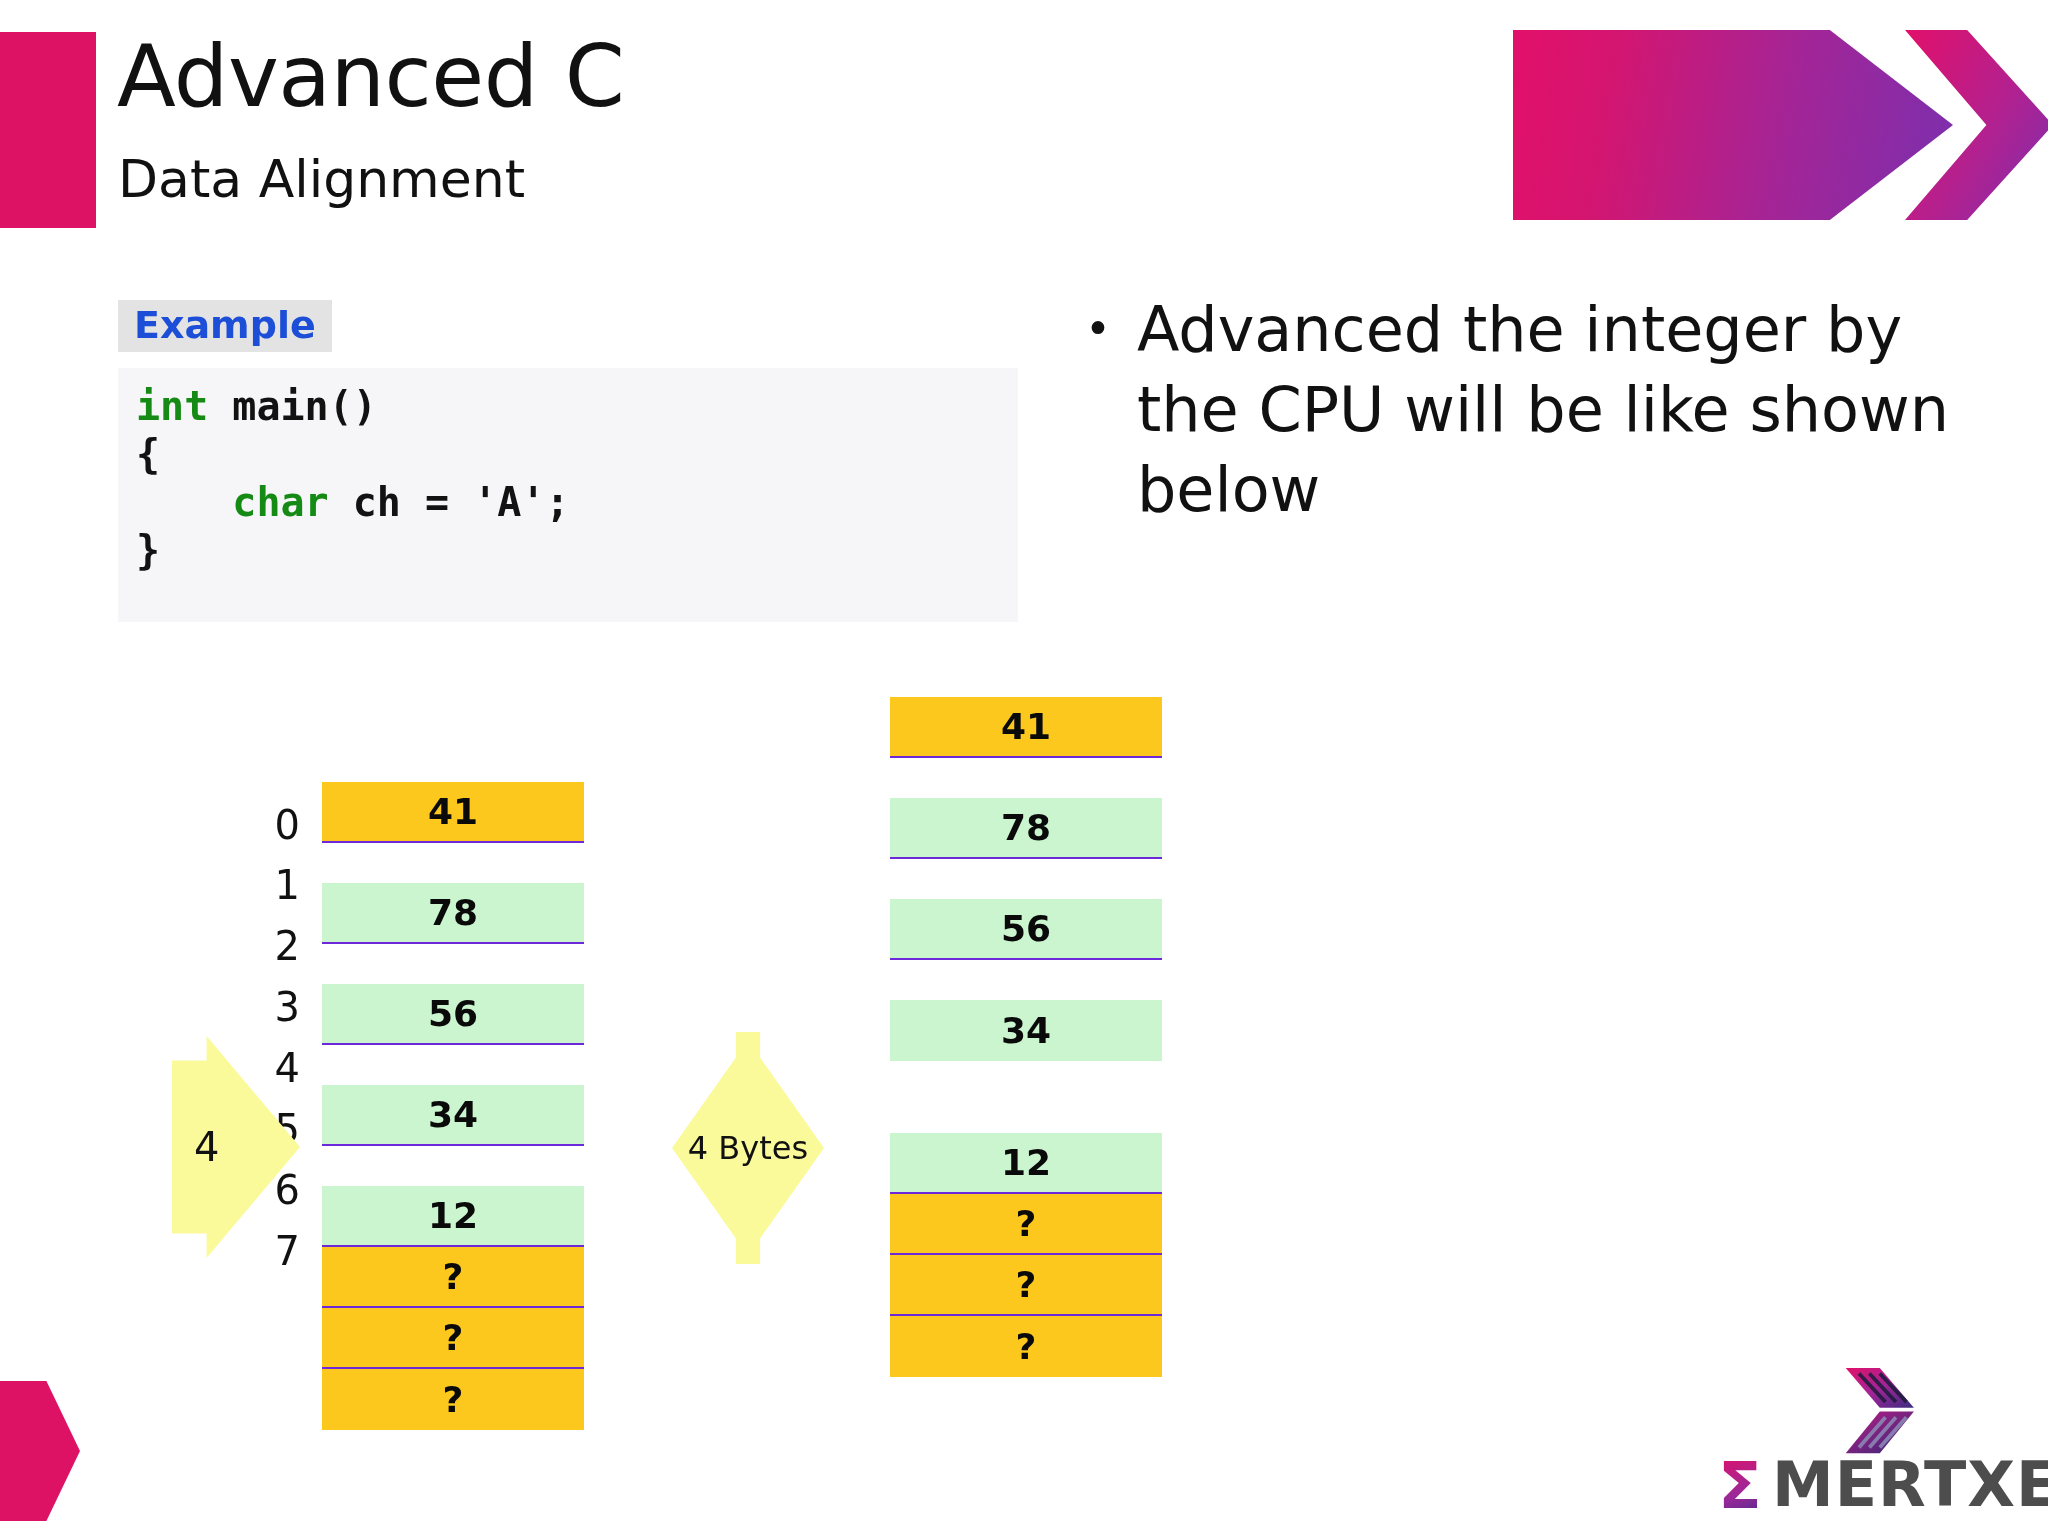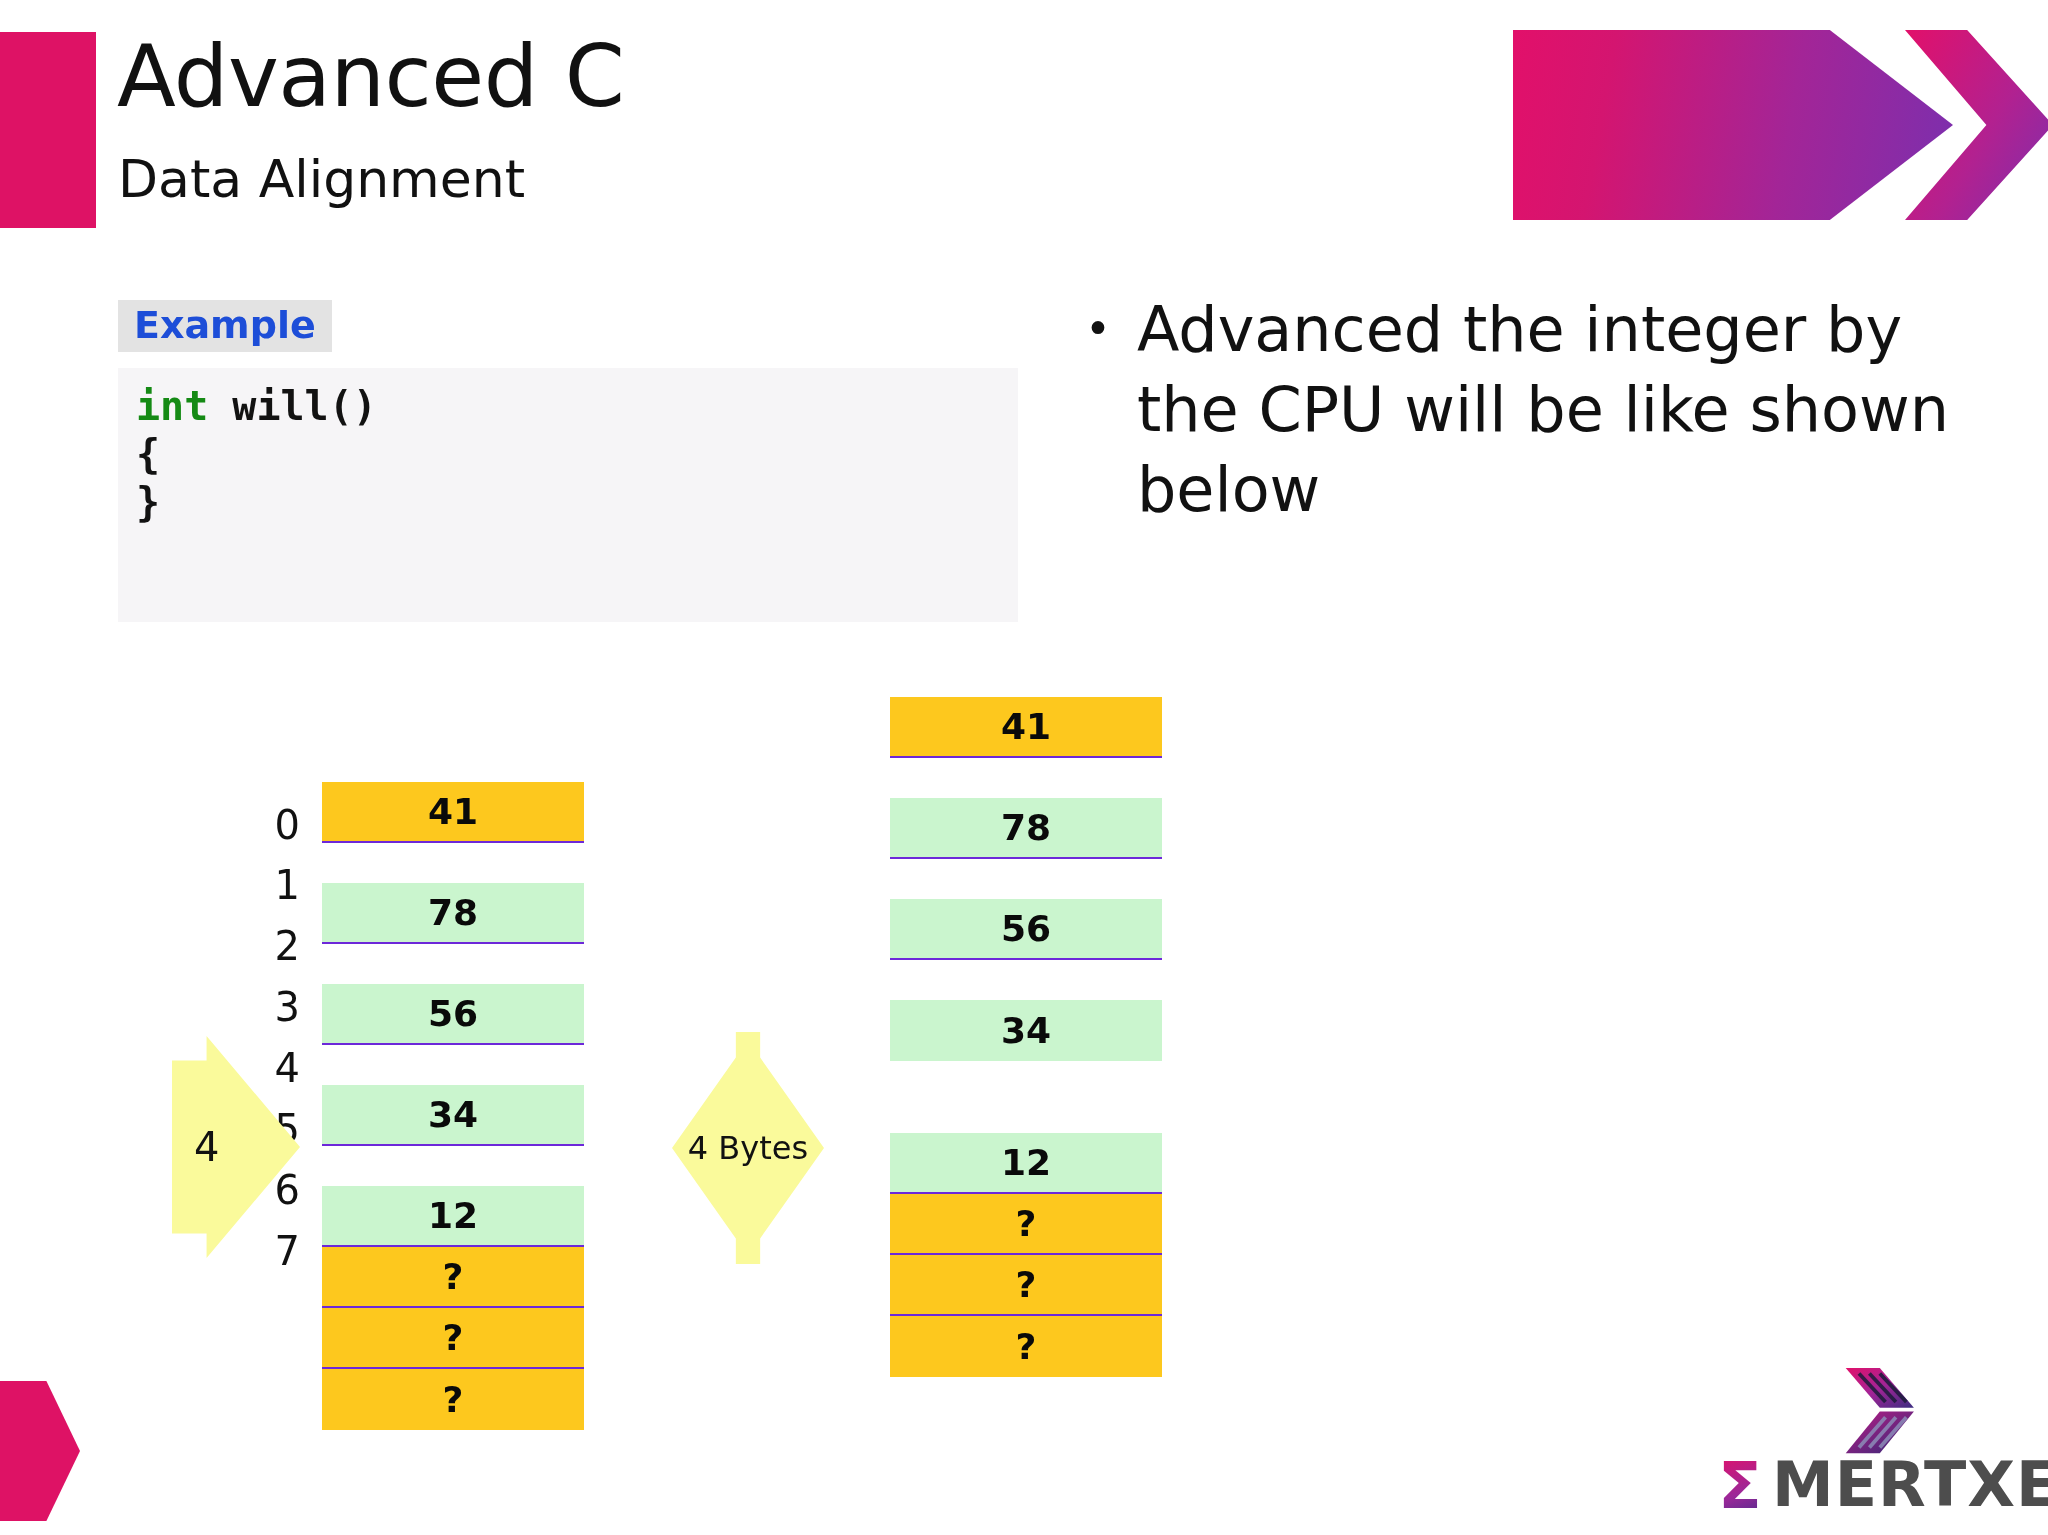--- a/index.html
+++ b/index.html
@@ -250,22 +250,23 @@
 
   <div class="header-banner"></div>
   <div class="header-chevron"></div>
 
   <div class="title">Advanced C</div>
   <div class="subtitle">Data Alignment</div>
 
   <div class="example-tag">Example</div>
 
   <div class="code-box">
-    <div class="code-line"><span class="kw">int </span><span>will()</span></div>
+    <div class="code-line"><span class="kw">int </span><span>main()</span></div>
     <div class="code-line"><span class="kw"></span><span>{</span></div>
+    <div class="code-line"><span class="kw">    char </span><span>ch = 'A';</span></div>
     <div class="code-line"><span class="kw"></span><span>}</span></div>
   </div>
 
   <div class="bullet-row">
     <span class="bullet-dot">•</span>
     <span class="bullet-text">Advanced the integer by the CPU will be like shown below</span>
   </div>
 
   <div class="index-col" style="left:260px; top:790px; width:40px; height:470px;">
     <span class="index-label" style="top:15px;">0</span>

